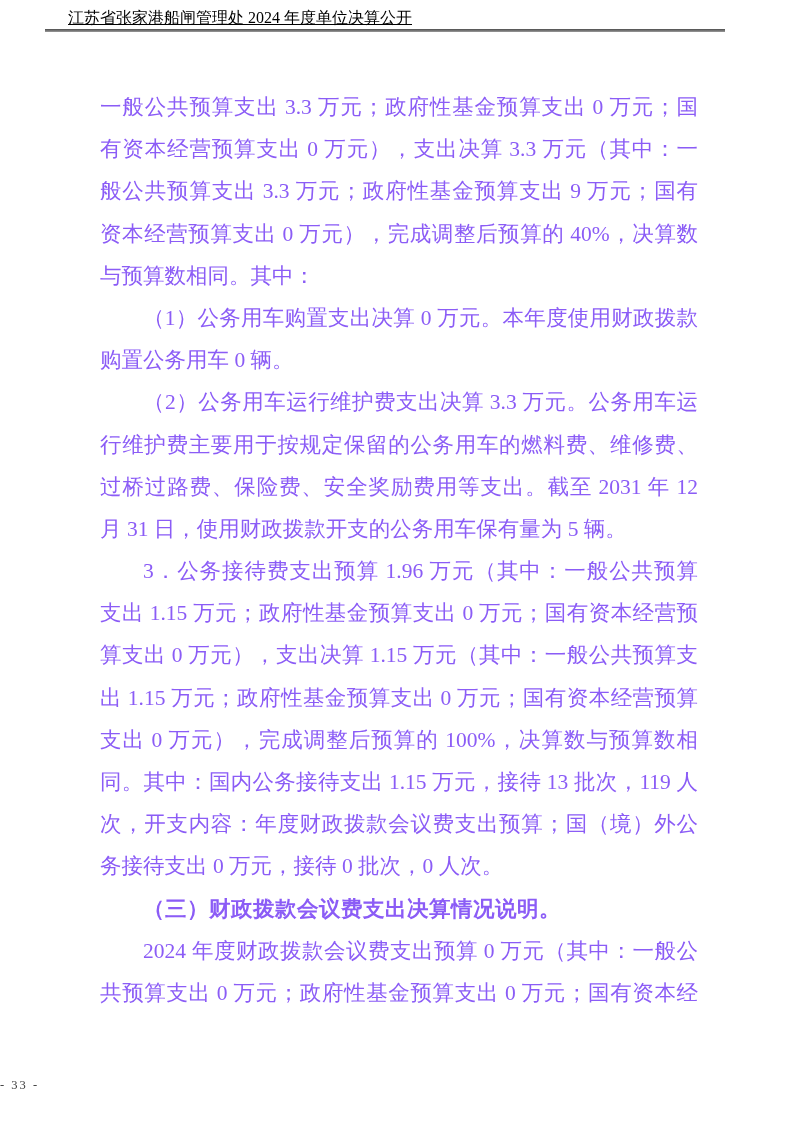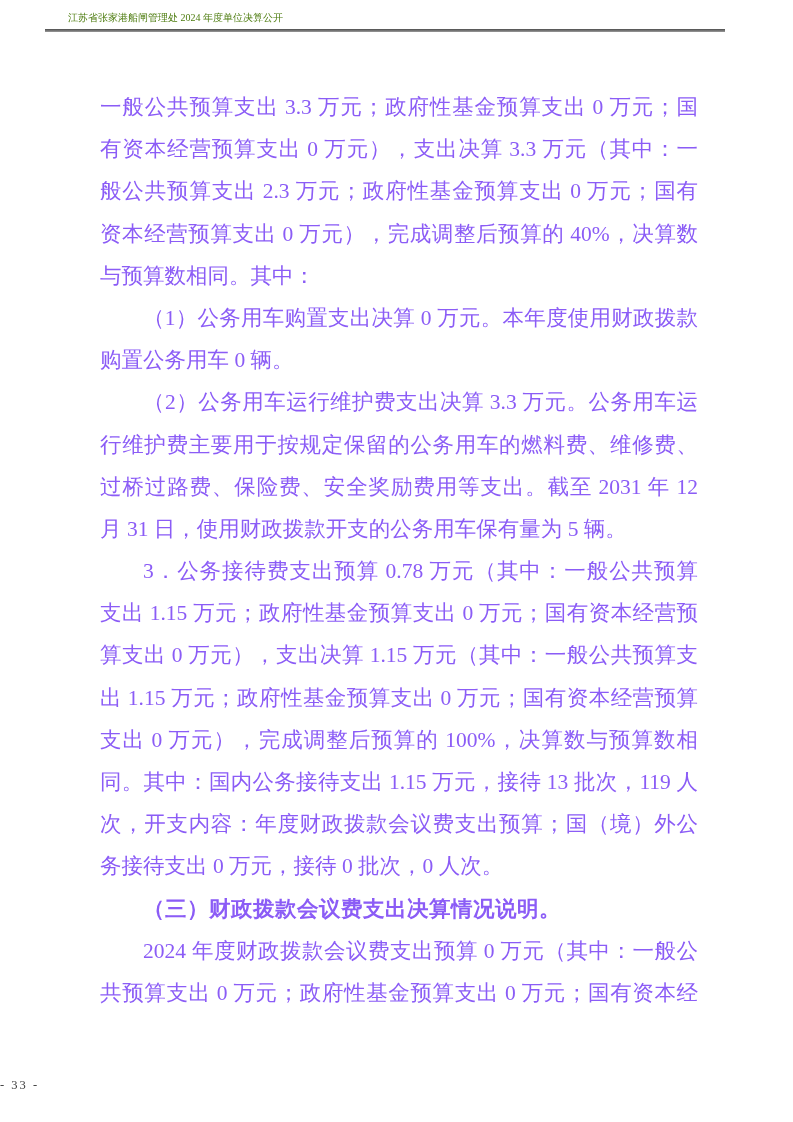--- a/index.html
+++ b/index.html
@@ -15,23 +15,24 @@
     overflow: hidden;
     font-family: "Liberation Serif", "DejaVu Serif", serif;
   }
   
   .page-header {
     position: absolute;
     left: 68px;
     top: 8px;
     height: 20px;
     line-height: 20px;
-    font-size: 10px;
-    color: #4d7c0f;
+    font-size: 16px;
+    color: #000000;
     white-space: nowrap;
+    text-decoration: underline;
   }
   .header-rule {
     position: absolute;
     left: 45px;
     top: 29px;
     width: 680px;
     height: 3px;
     background: linear-gradient(#4d4d4d, #9a9a9a);
   }
   
@@ -79,30 +80,30 @@
 
 <div class="page">
 
   <div class="page-header">江苏省张家港船闸管理处 2024 年度单位决算公开</div>
 
   <div class="header-rule"></div>
 
   <div class="doc-body">
       <div class="line">一般公共预算支出 3.3 万元；政府性基金预算支出 0 万元；国</div>
       <div class="line">有资本经营预算支出 0 万元），支出决算 3.3 万元（其中：一</div>
-      <div class="line">般公共预算支出 2.3 万元；政府性基金预算支出 0 万元；国有</div>
+      <div class="line">般公共预算支出 3.3 万元；政府性基金预算支出 9 万元；国有</div>
       <div class="line">资本经营预算支出 0 万元），完成调整后预算的 40%，决算数</div>
       <div class="line align-left">与预算数相同。其中：</div>
       <div class="line indent">（1）公务用车购置支出决算 0 万元。本年度使用财政拨款</div>
       <div class="line align-left">购置公务用车 0 辆。</div>
       <div class="line indent">（2）公务用车运行维护费支出决算 3.3 万元。公务用车运</div>
       <div class="line">行维护费主要用于按规定保留的公务用车的燃料费、维修费、</div>
       <div class="line">过桥过路费、保险费、安全奖励费用等支出。截至 2031 年 12</div>
       <div class="line align-left">月 31 日，使用财政拨款开支的公务用车保有量为 5 辆。</div>
-      <div class="line indent">3．公务接待费支出预算 0.78 万元（其中：一般公共预算</div>
+      <div class="line indent">3．公务接待费支出预算 1.96 万元（其中：一般公共预算</div>
       <div class="line">支出 1.15 万元；政府性基金预算支出 0 万元；国有资本经营预</div>
       <div class="line">算支出 0 万元），支出决算 1.15 万元（其中：一般公共预算支</div>
       <div class="line">出 1.15 万元；政府性基金预算支出 0 万元；国有资本经营预算</div>
       <div class="line">支出 0 万元），完成调整后预算的 100%，决算数与预算数相</div>
       <div class="line">同。其中：国内公务接待支出 1.15 万元，接待 13 批次，119 人</div>
       <div class="line">次，开支内容：年度财政拨款会议费支出预算；国（境）外公</div>
       <div class="line align-left">务接待支出 0 万元，接待 0 批次，0 人次。</div>
       <div class="line indent bold align-left">（三）财政拨款会议费支出决算情况说明。</div>
       <div class="line indent">2024 年度财政拨款会议费支出预算 0 万元（其中：一般公</div>
       <div class="line">共预算支出 0 万元；政府性基金预算支出 0 万元；国有资本经</div>

